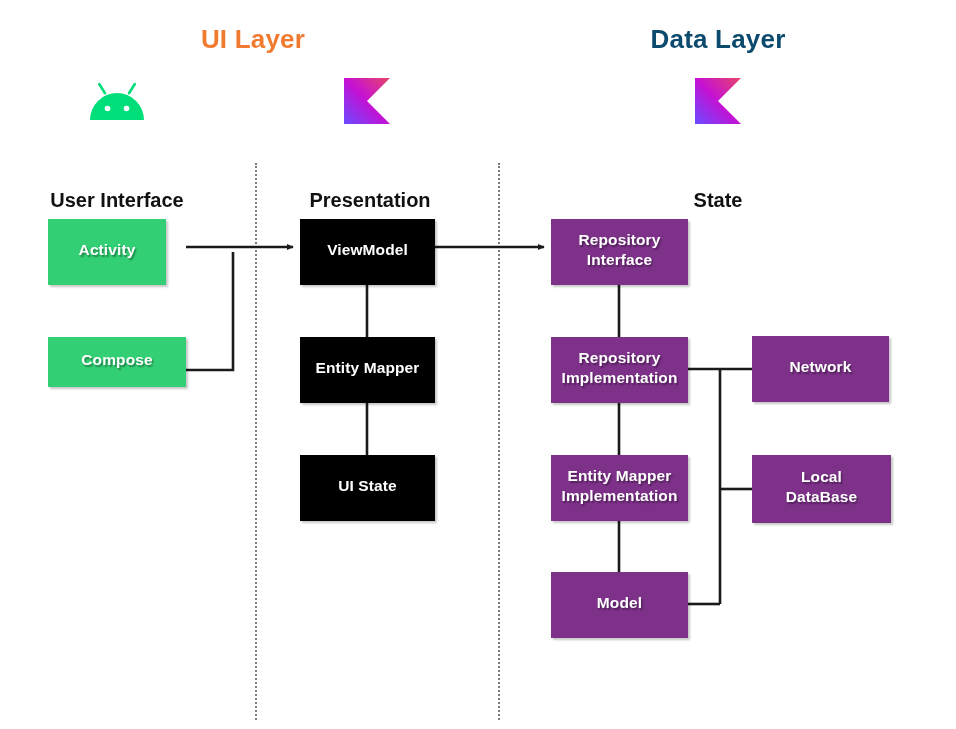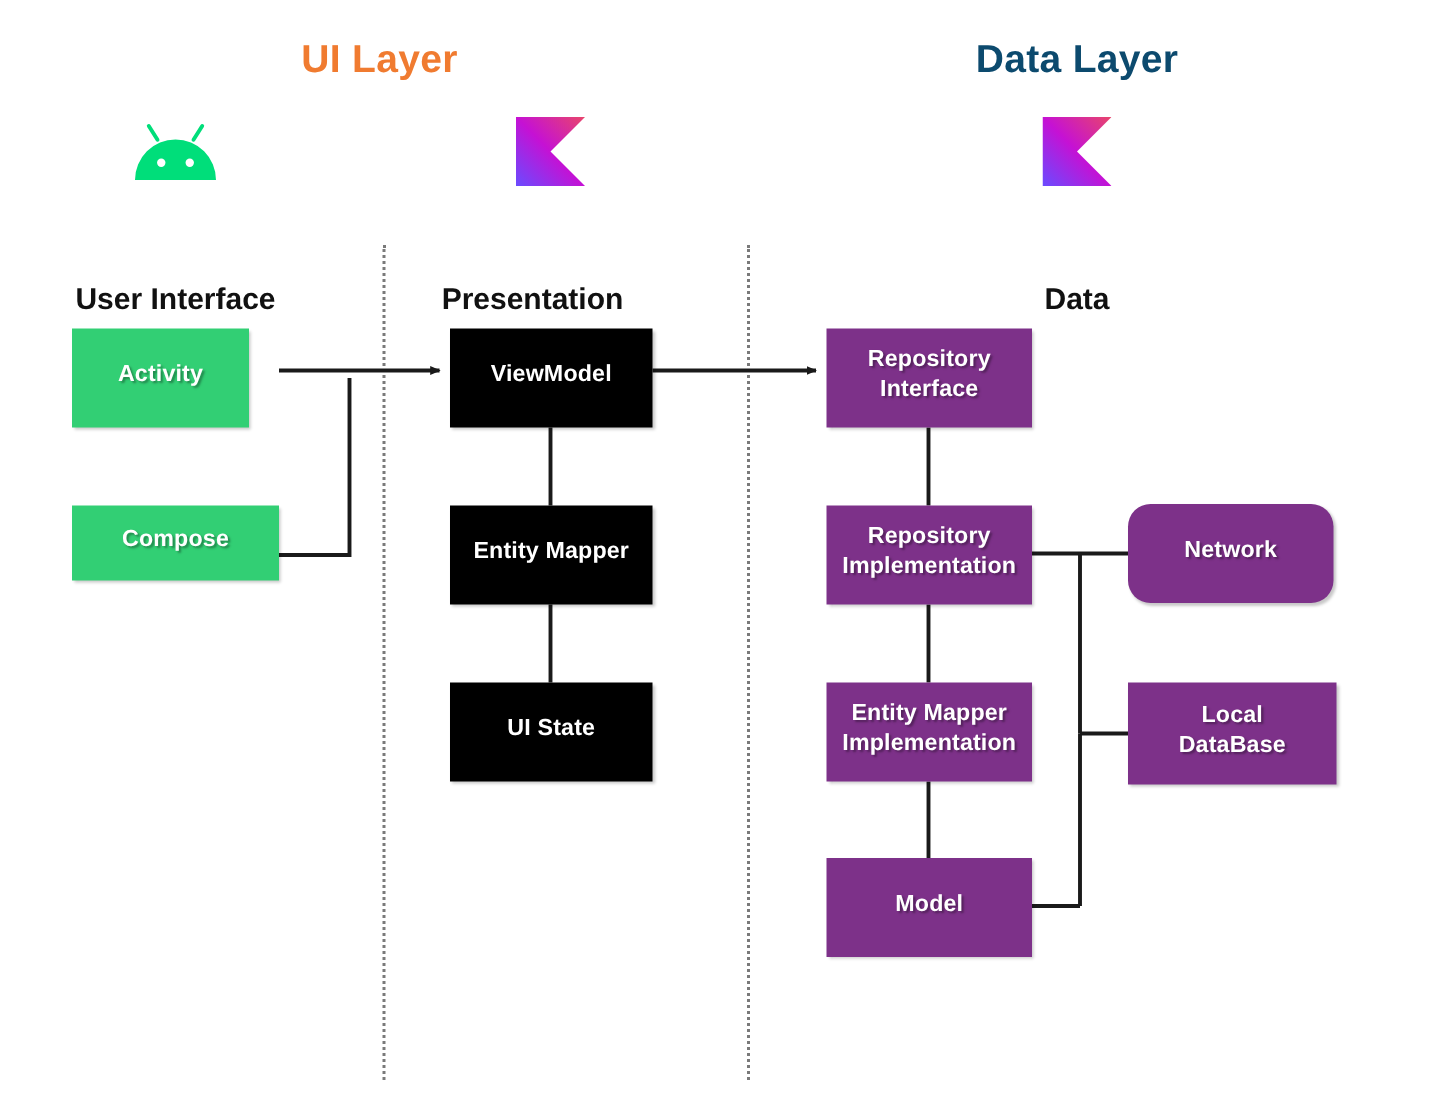--- a/index.html
+++ b/index.html
@@ -41,21 +41,21 @@
     position: absolute;
     transform: translateX(-50%);
     text-align: center;
     white-space: nowrap;
     font-size: 20px;
     font-weight: 700;
     color: #111111;
     margin-top: 48px;
   }
   #col-head-user-interface { left: 117px; top: 141px; }
-  #col-head-presentation   { left: 355px; top: 141px; }
+  #col-head-presentation   { left: 370px; top: 141px; }
   #col-head-data           { left: 718px; top: 141px; }
 
   
   .col-icon {
     position: absolute;
     transform: translateX(-50%);
   }
   #android-icon { left: 117px; top: 80px; width: 62px; height: 46px; }
   #kotlin-icon-presentation { left: 367px; top: 78px; width: 46px; height: 46px; }
   #kotlin-icon-data { left: 718px; top: 78px; width: 46px; height: 46px; }
@@ -102,21 +102,21 @@
 
   #node-viewmodel                   { left: 300px; top: 219px; width: 135px; height: 66px; }
   #node-entity-mapper               { left: 300px; top: 337px; width: 135px; height: 66px; }
   #node-ui-state                    { left: 300px; top: 455px; width: 135px; height: 66px; }
 
   #node-repository-interface        { left: 551px; top: 219px; width: 137px; height: 66px; }
   #node-repository-implementation   { left: 551px; top: 337px; width: 137px; height: 66px; }
   #node-entity-mapper-impl          { left: 551px; top: 455px; width: 137px; height: 66px; }
   #node-model                       { left: 551px; top: 572px; width: 137px; height: 66px; align-items: center; }
 
-  #node-network                     { left: 752px; top: 336px; width: 137px; height: 66px; border-radius: 15px; }
+  #node-network                     { left: 752px; top: 336px; width: 137px; height: 66px; }
   #node-local-database              { left: 752px; top: 455px; width: 139px; height: 68px; }
 
   
   #connectors {
     position: absolute;
     left: 0; top: 0;
     width: 956px;
     height: 729px;
     pointer-events: none;
   }
@@ -162,21 +162,21 @@
           <stop offset="50%" stop-color="#C511D4"></stop>
           <stop offset="100%" stop-color="#E8456B"></stop>
         </linearGradient>
       </defs>
       <path d="M0 0 H46 L23 23 L46 46 H0 Z" fill="url(#kgrad2)"></path>
     </svg>
   </div>
 
   <div class="col-head" id="col-head-user-interface">User Interface</div>
   <div class="col-head" id="col-head-presentation">Presentation</div>
-  <div class="col-head" id="col-head-data">Data</div>
+  <div class="col-head" id="col-head-data">State</div>
 
   <div class="divider" id="divider-1"></div>
   <div class="divider" id="divider-2"></div>
 
   <svg id="connectors" viewBox="0 0 956 729">
     <defs>
       <marker id="arrowhead" markerWidth="7" markerHeight="7" refX="6.2" refY="3.2" orient="auto" markerUnits="userSpaceOnUse">
         <path d="M0,0.2 L7,3.2 L0,6.2 Z" fill="#1a1a1a"></path>
       </marker>
     </defs>

